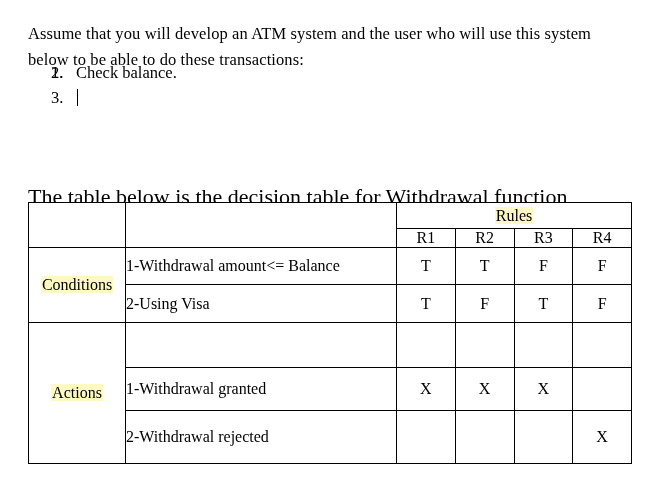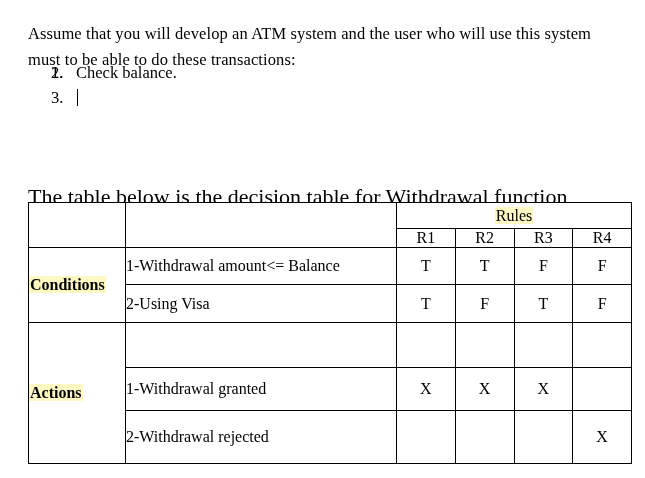--- a/index.html
+++ b/index.html
@@ -108,35 +108,34 @@
   .r-act2   { height: 53px; }
 
   .cell-pad {
     padding-left: 7px;
     white-space: nowrap;
   }
   .ctr {
     text-align: center;
   }
   .group-cell {
-    text-align: left;
+    text-align: center;
     padding-left: 3px;
-    font-weight: bold;
   }
   .hl {
     background: #fef9c3;
     padding: 0 1px;
   }
 </style>
 </head>
 <body>
 
 <div class="page">
 
-  <p class="intro">Assume that you will develop an ATM system and the user who will use this system must to be able to do these transactions:</p>
+  <p class="intro">Assume that you will develop an ATM system and the user who will use this system below to be able to do these transactions:</p>
 
   <ol class="num-list">
     <li>
       <span class="num">1.</span>
     </li>
     <li>
       <span class="num">2.</span><span>Check balance.</span>
     </li>
     <li>
       <span class="num">3.</span><span class="caret"></span>

